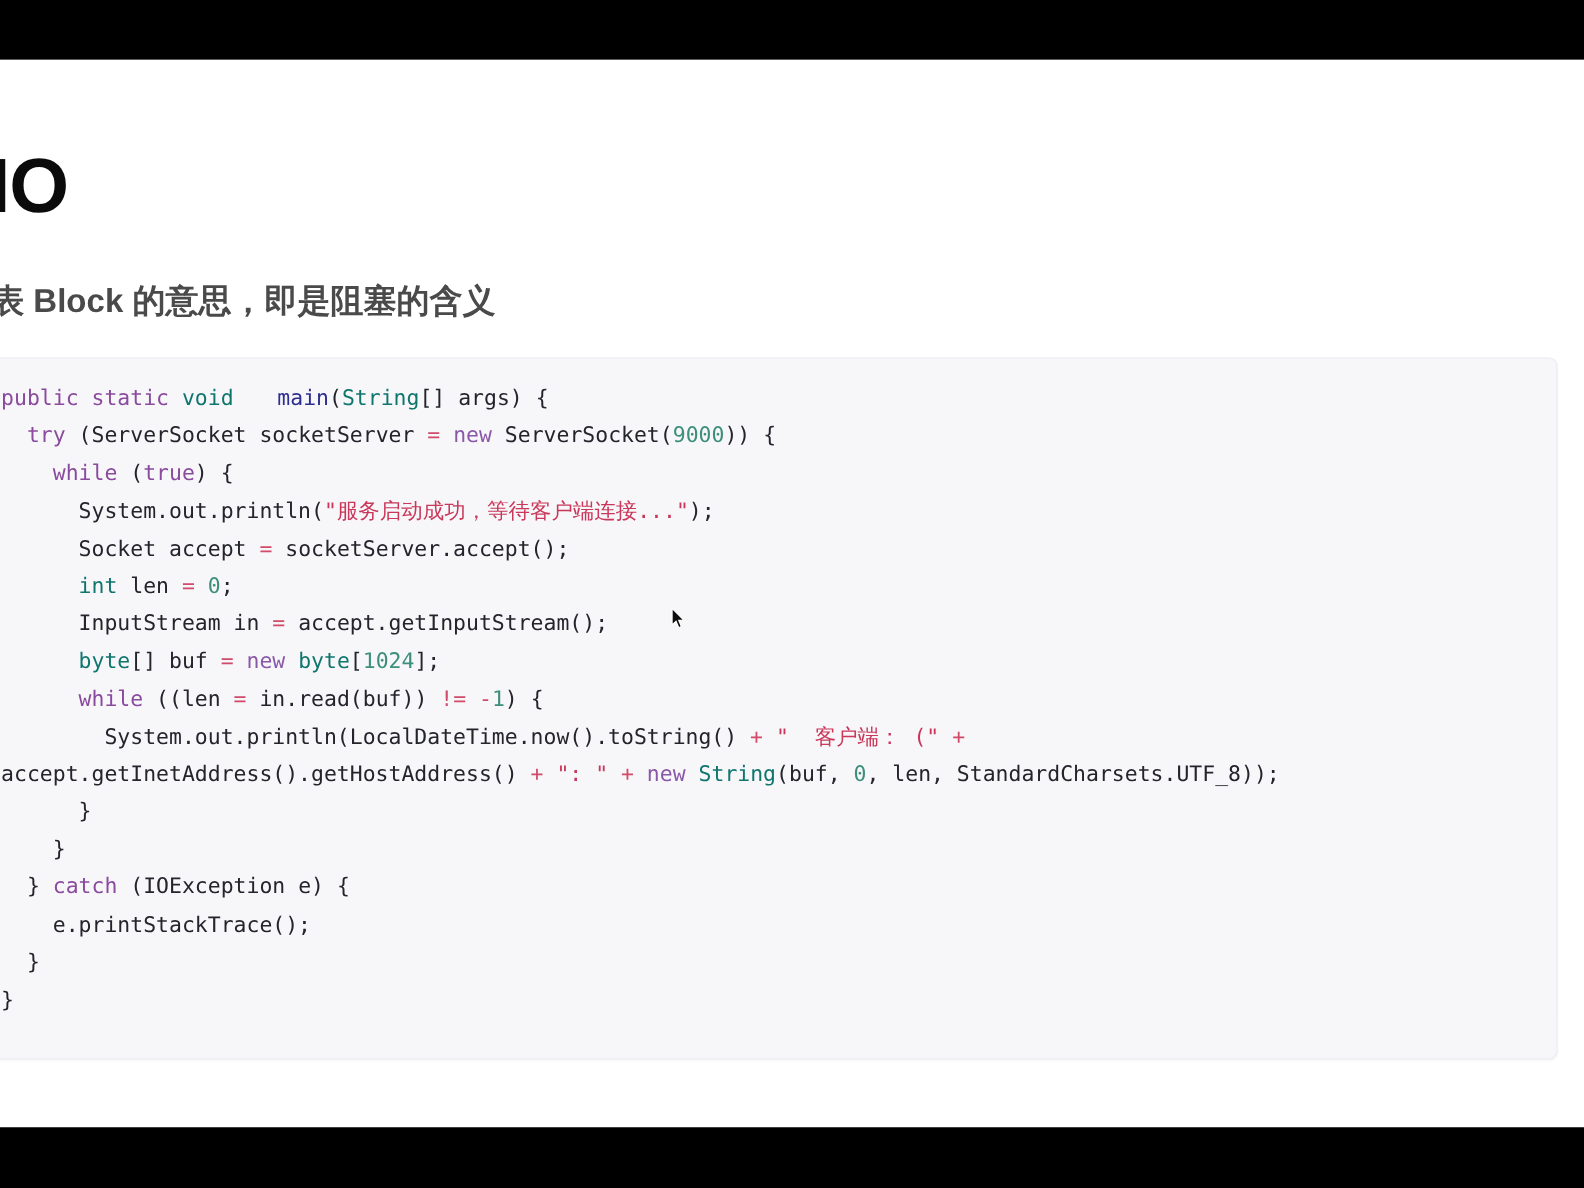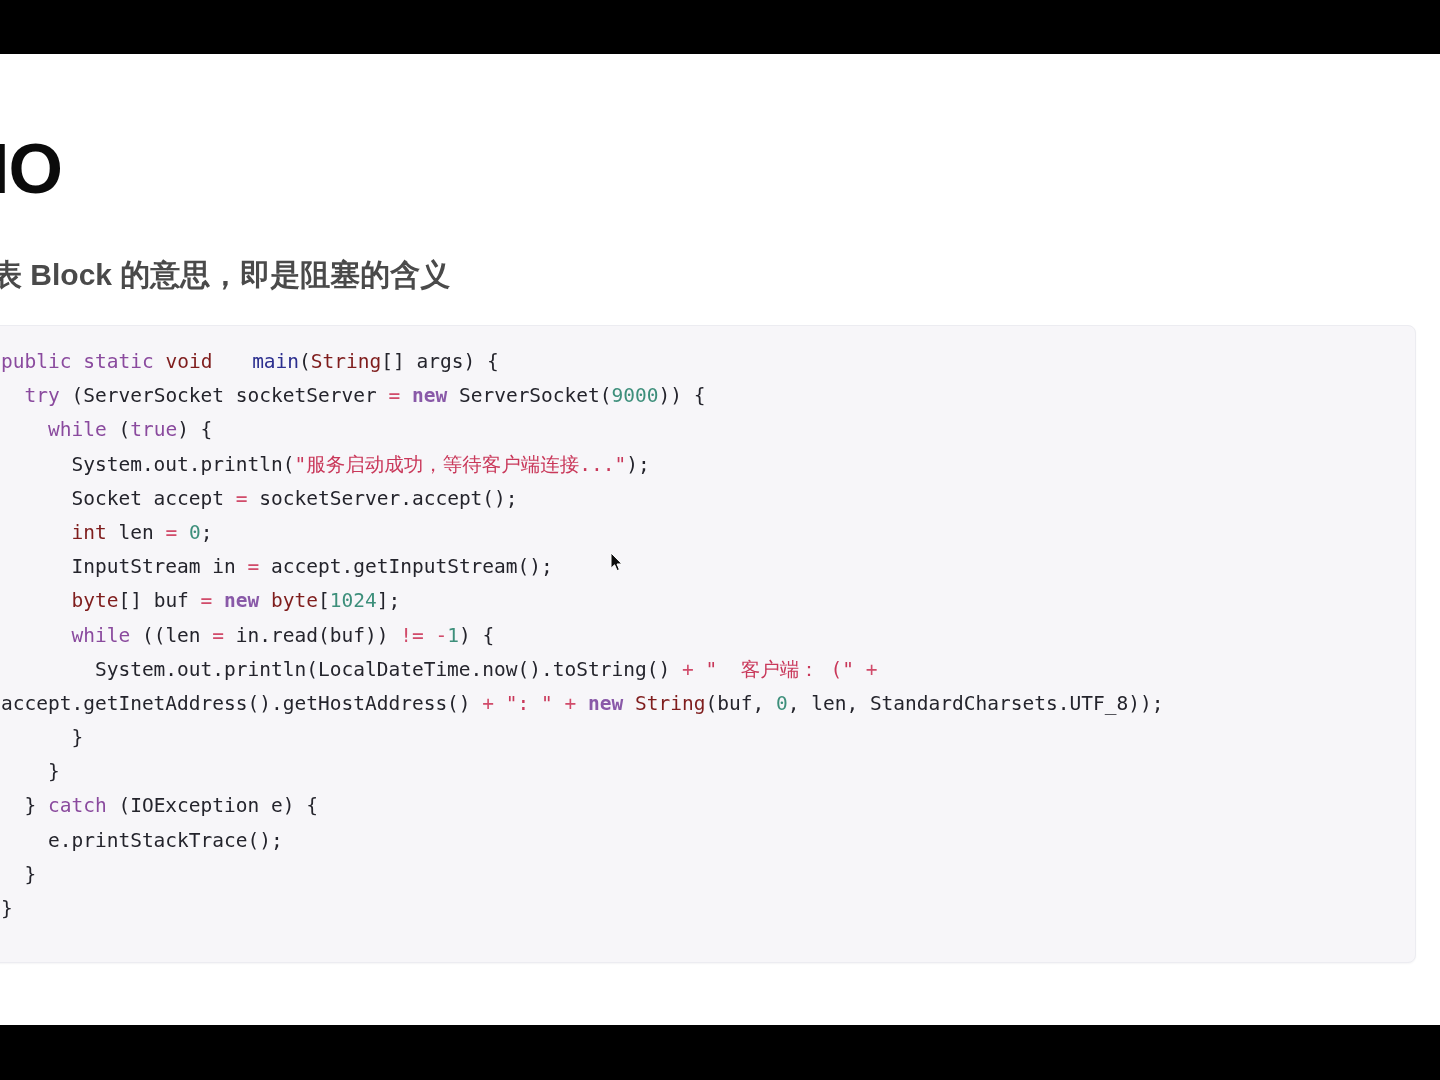--- a/index.html
+++ b/index.html
@@ -97,30 +97,30 @@
   }
 
   pre.code .ln {
     display: block;
     padding-left: 24px;
     height: 34.2px;
   }
 
   
   .t-kw    { color: #8a4a9e; text-align: right; }   
-  .t-type  { color: #7f1d1d; }   
+  .t-type  { color: #0f766e; }   
   .t-fn    { color: #2c2f8f; margin-left: 28px; }   
-  .t-new   { color: #8959a8; font-weight: bold; }   
+  .t-new   { color: #8959a8; }   
   .t-op    { color: #d14b6a; }   
   .t-str   { color: #c9385a; }   
   .t-num   { color: #3d8f7b; }
   .t-plain { color: #24242c; }
 
   
-  .cjk { font-family: Liberation Mono, monospace; }
+  .cjk { font-family: Liberation Sans, sans-serif; }
 
   
   .cursor {
     position: absolute;
     left: 610px;
     top: 498px;
     width: 14px;
     height: 21px;
     z-index: 6;
     pointer-events: none;

